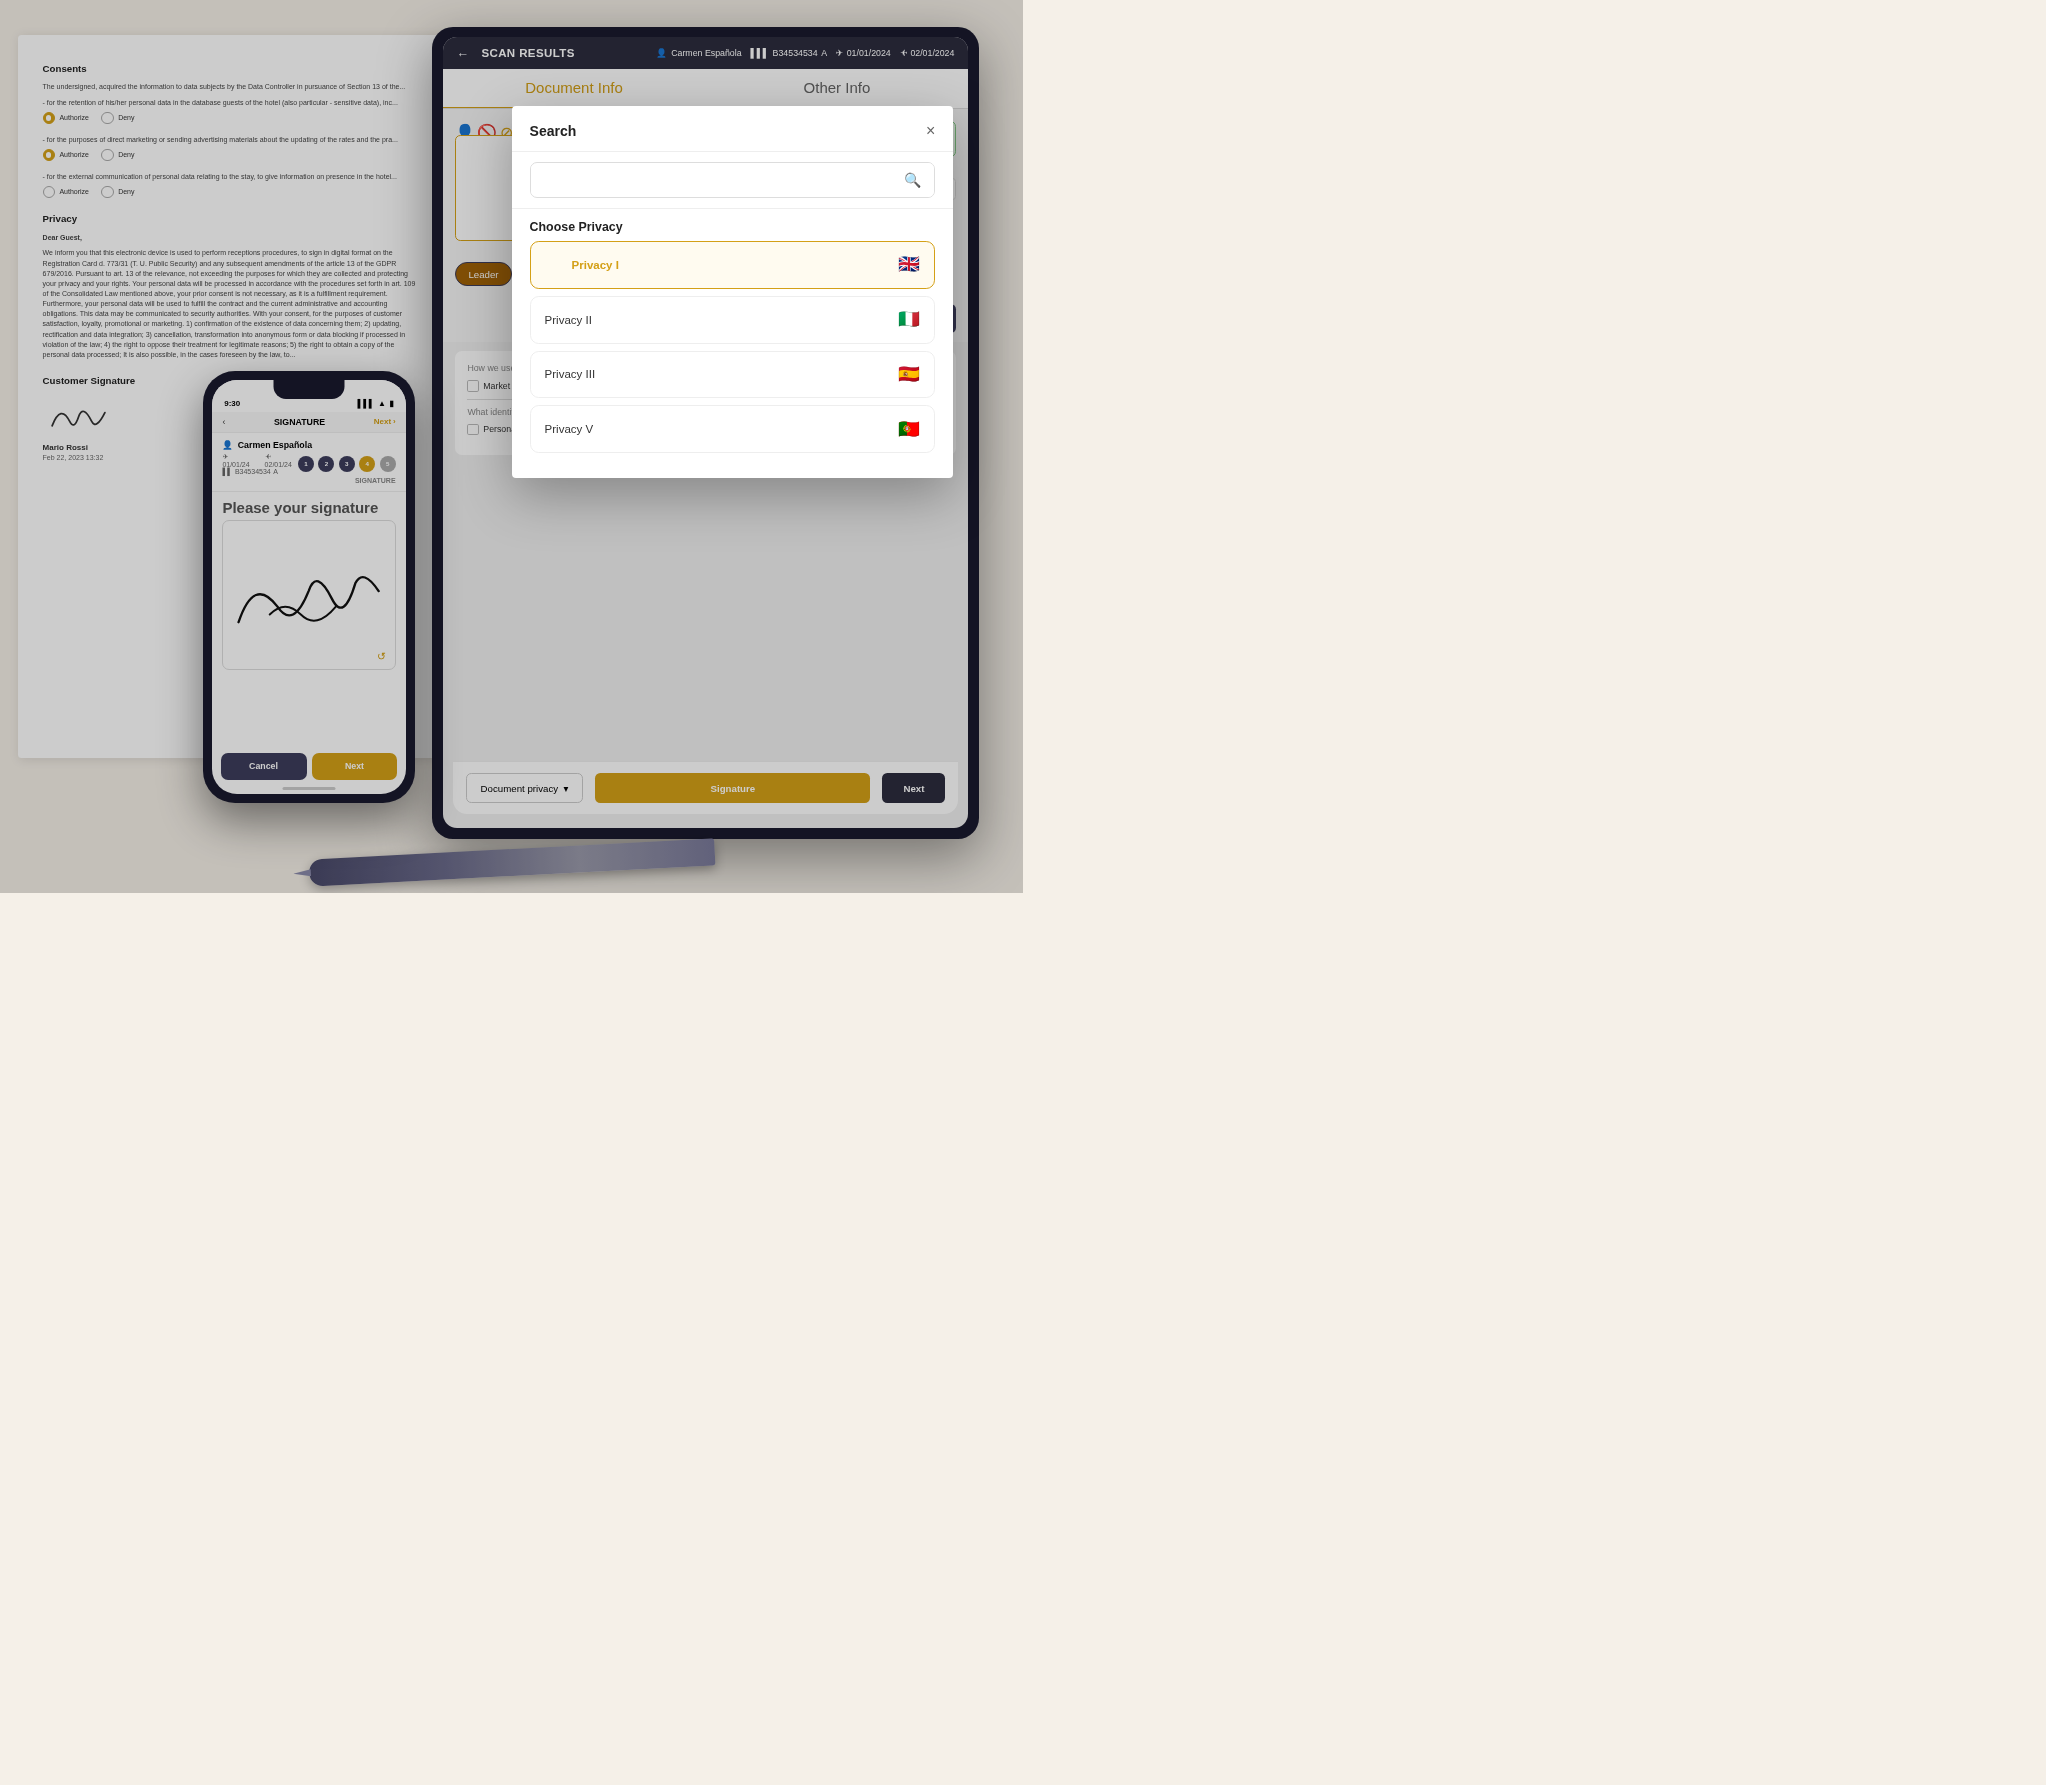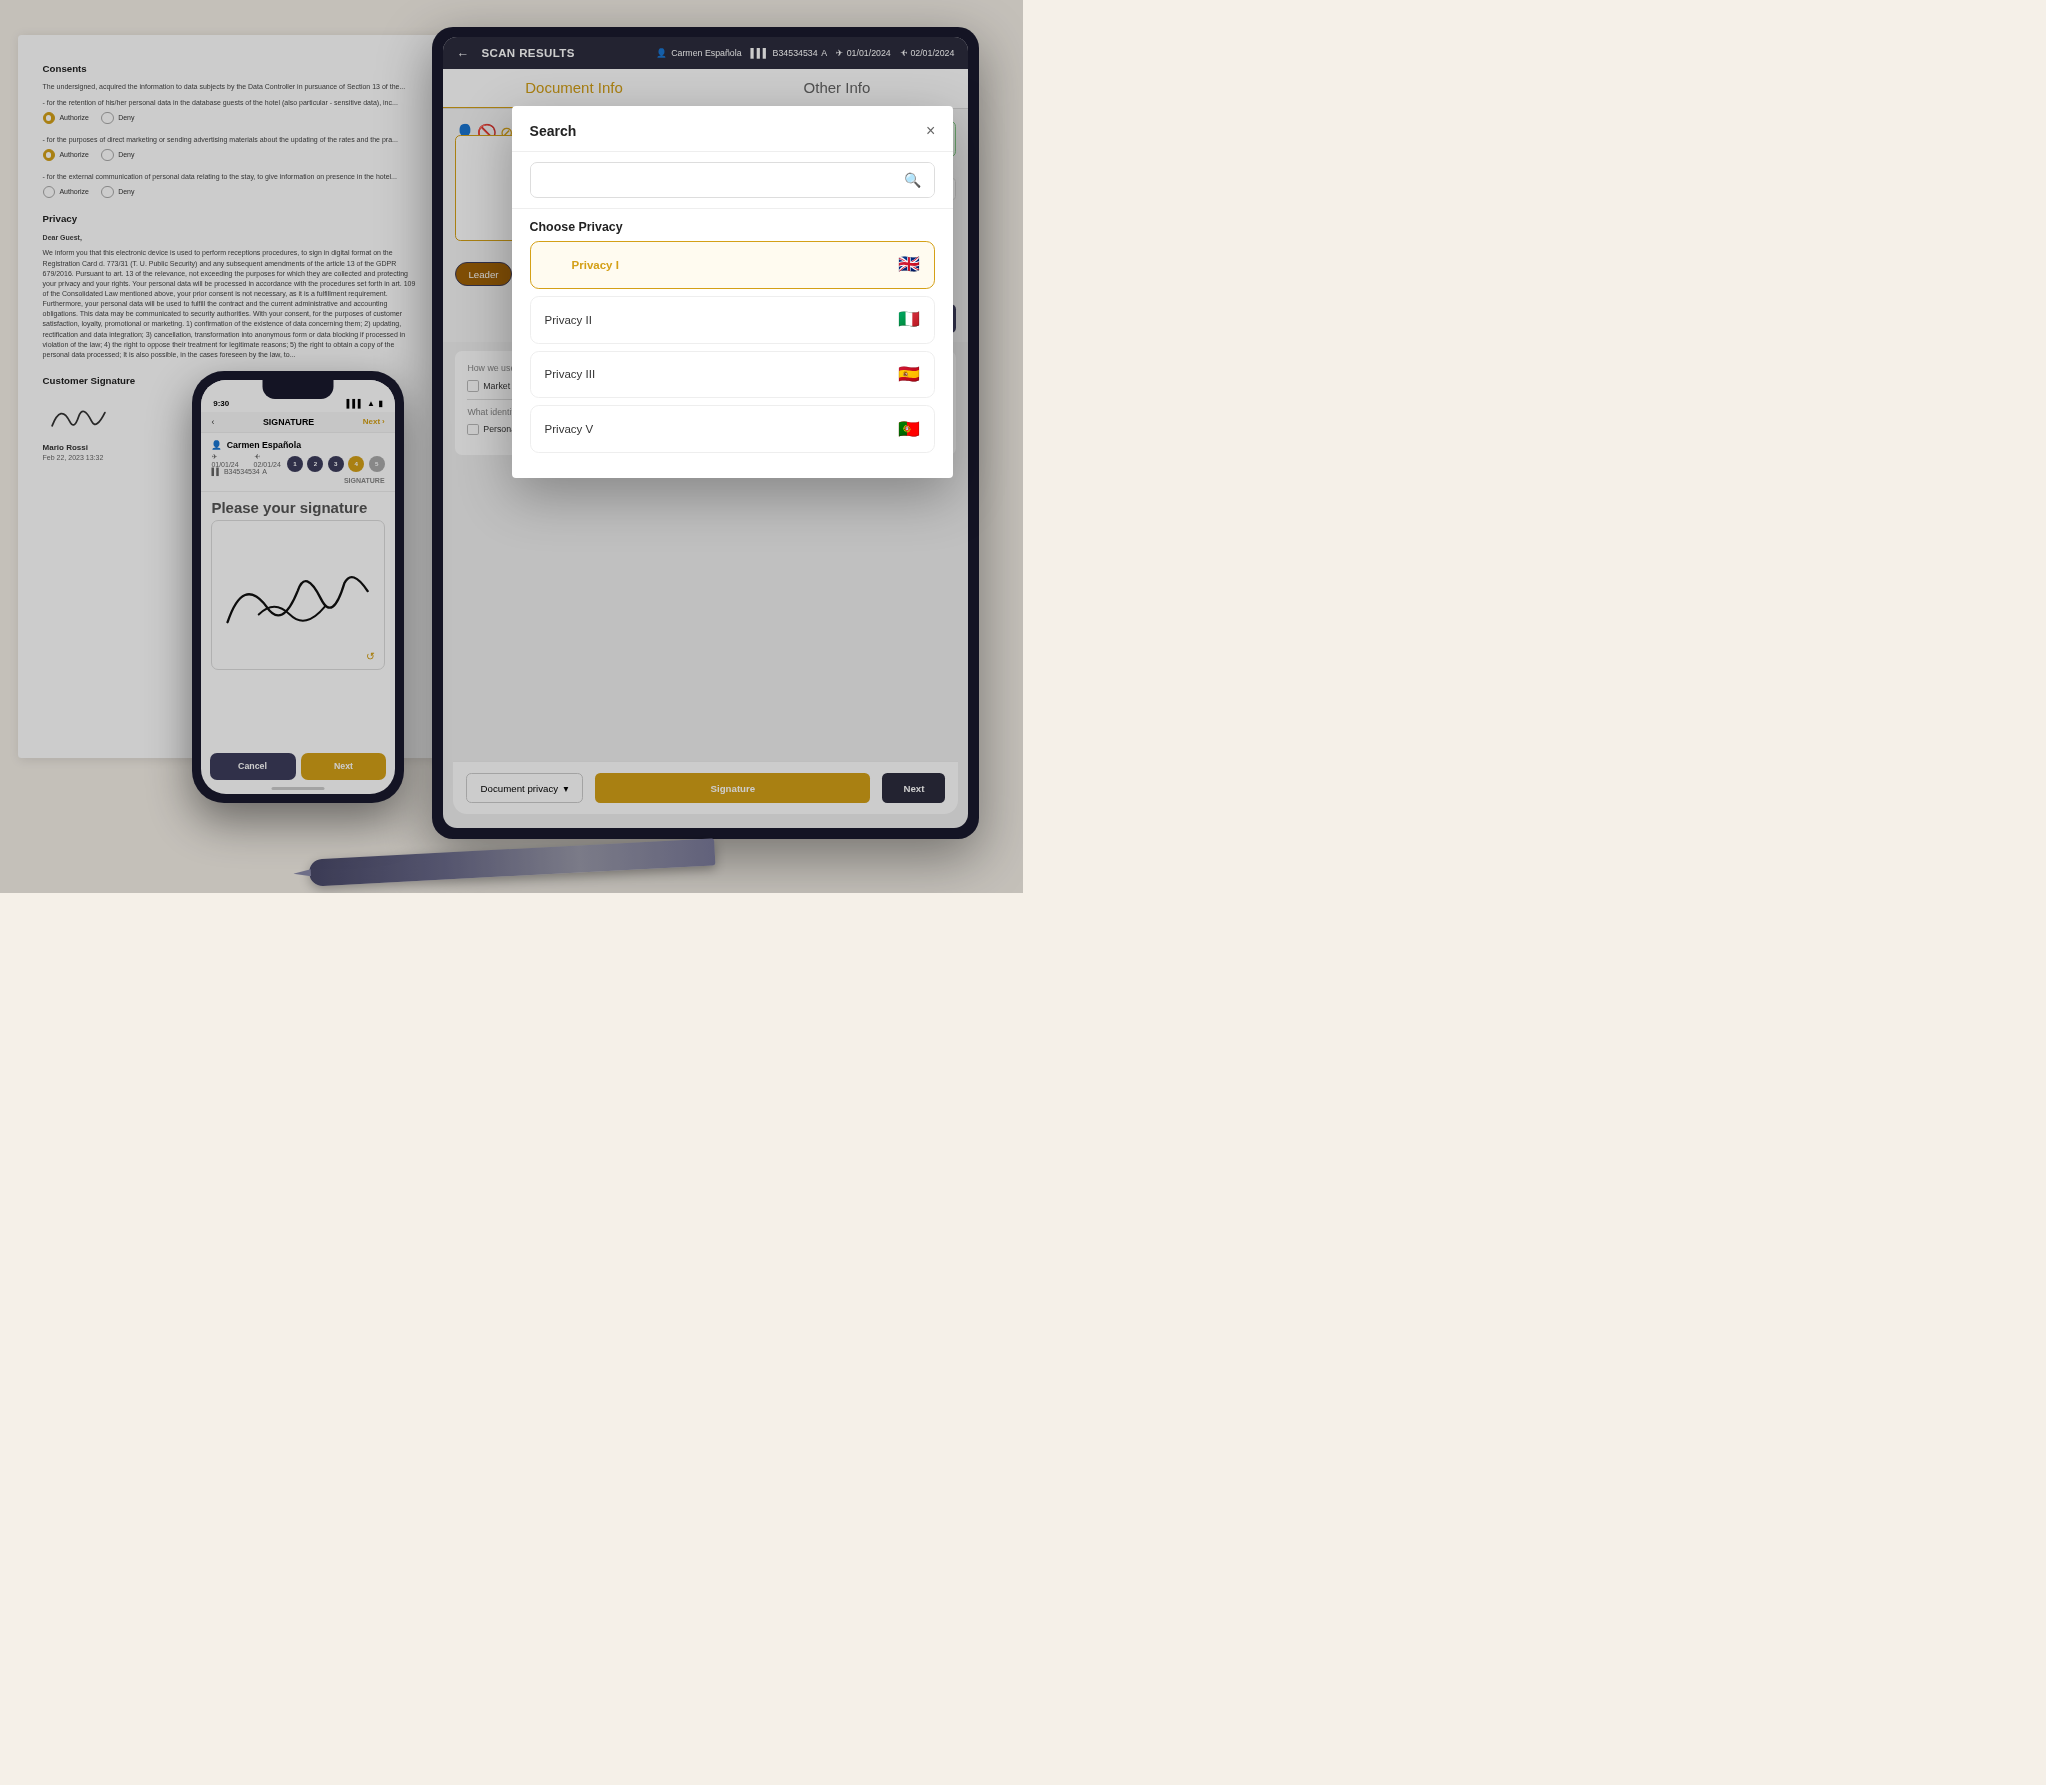--- a/index.html
+++ b/index.html
@@ -355,21 +355,21 @@
       border-radius: 5.3px;
       padding: 8.8px 21px;
       font-size: 9.7px;
       font-weight: 600;
       cursor: pointer;
     }
 
     
     .phone {
       position: absolute;
-      left: 192px;
+      left: 203px;
       top: 371px;
       width: 212px;
       height: 432px;
       background: #1a1a2e;
       border-radius: 32px;
       padding: 8.8px;
       box-shadow: 0 17.6px 44px rgba(0,0,0,0.45);
       z-index: 10;
     }
     .phone-notch {

